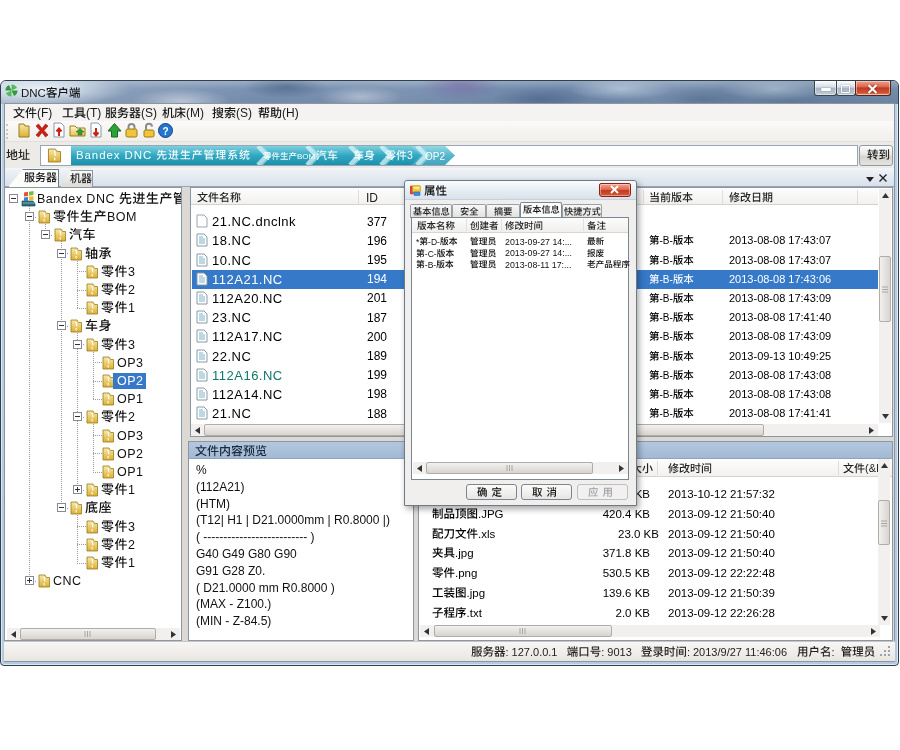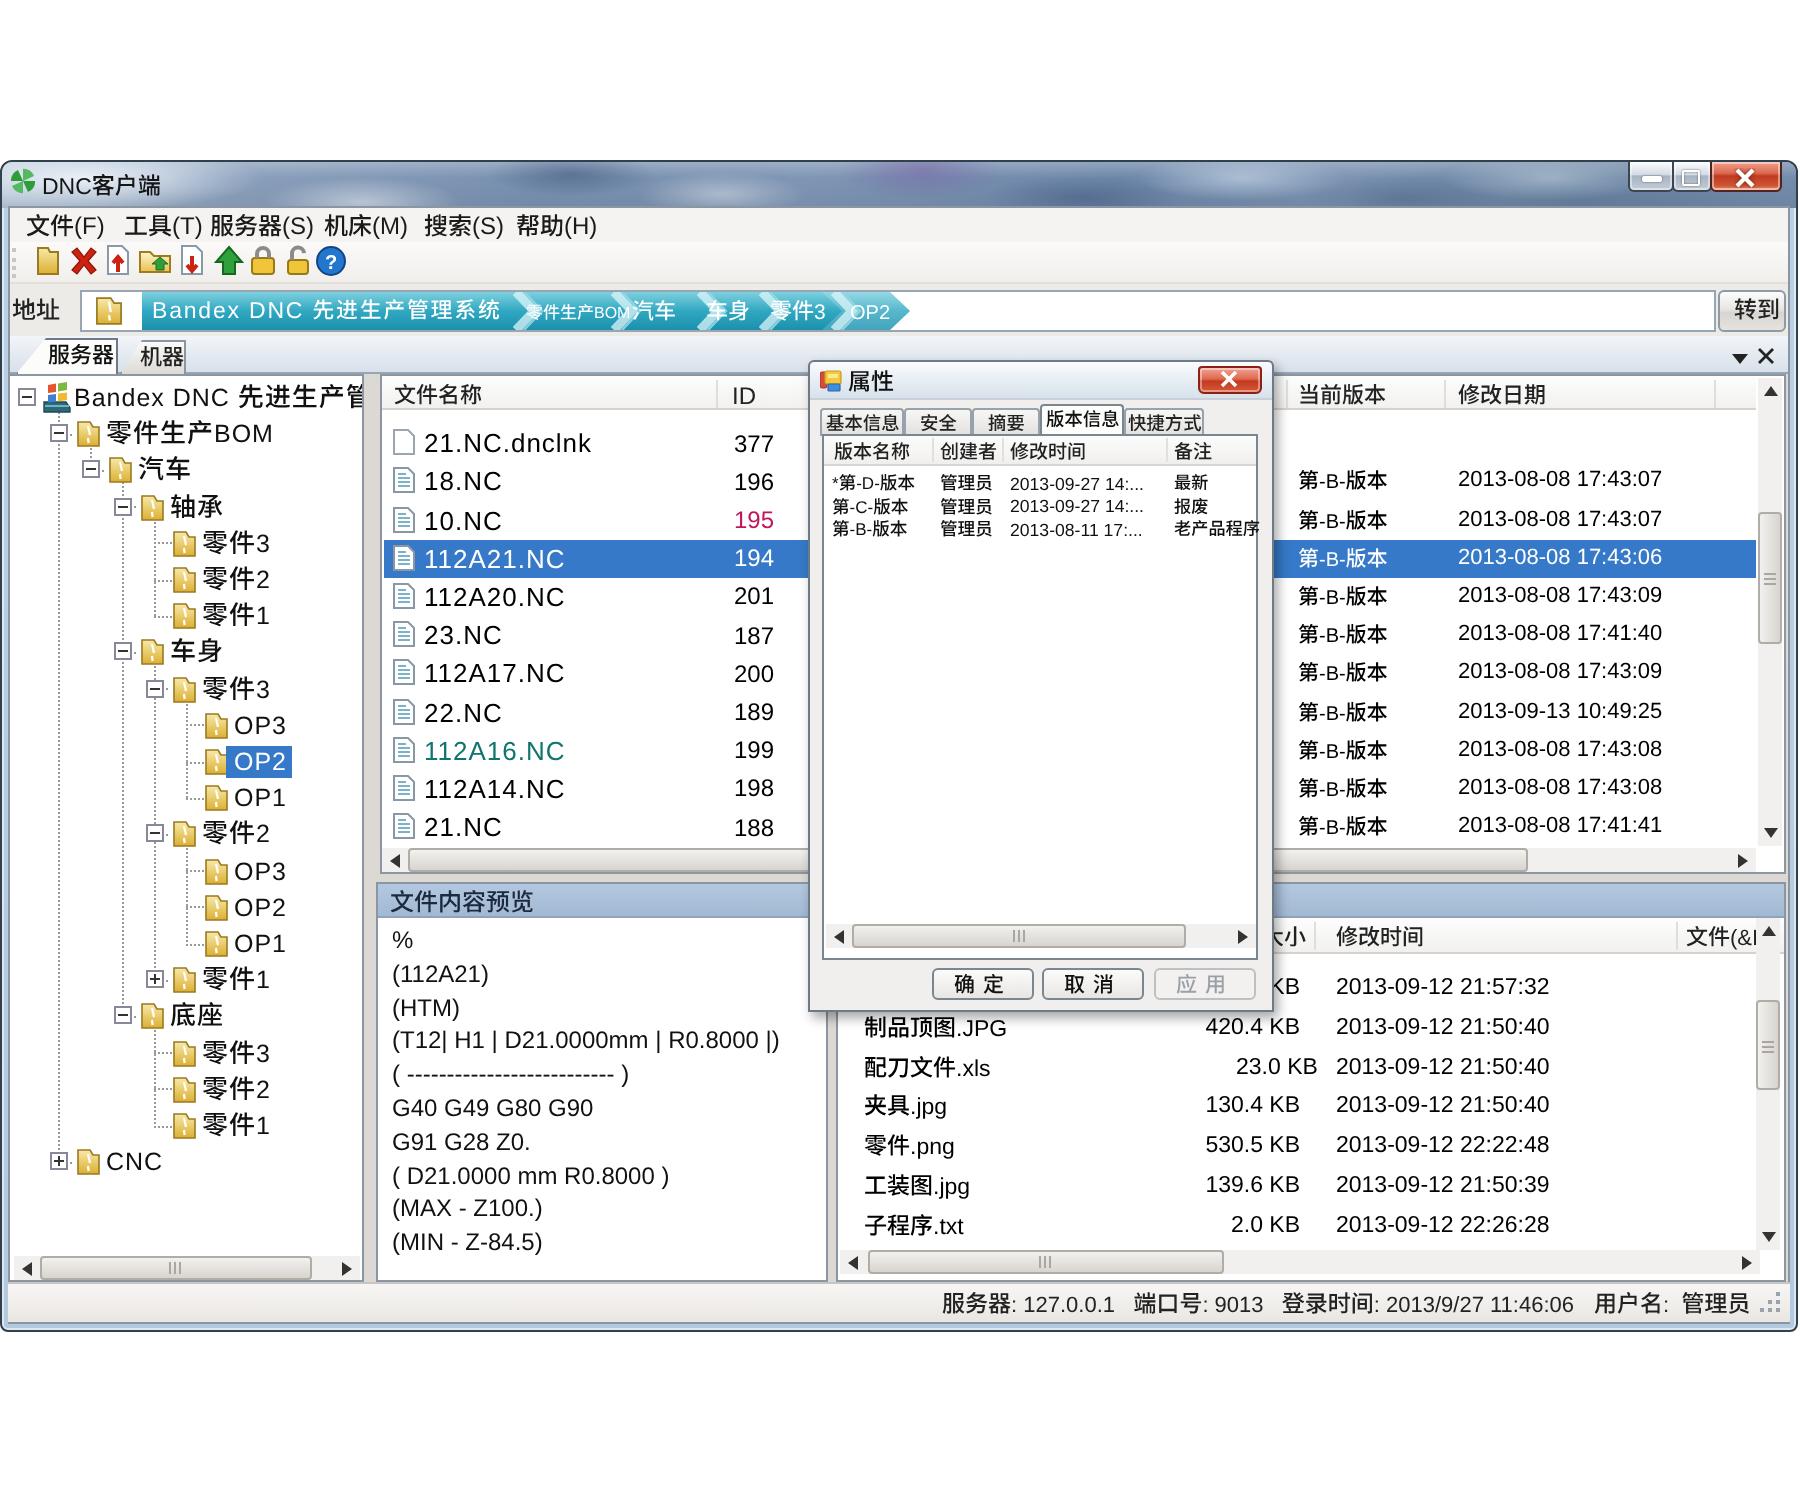--- a/index.html
+++ b/index.html
@@ -597,21 +597,21 @@
       <text x="10.5" y="8.9" style="font:10px 'Liberation Sans'">-B-</text>
       <use href="#c7248" transform="translate(23.8,8.9) scale(0.1050,-0.1050)"></use>
       <use href="#c672C" transform="translate(34.3,8.9) scale(0.1050,-0.1050)"></use>
     </svg></div>
 <div style="position:absolute;left:729.0px;top:235.3px;font:11px 'Liberation Sans';color:#000;white-space:pre;line-height:1">2013-08-08 17:43:07</div>
 <svg style="position:absolute;left:196px;top:252.5px" width="12" height="14" viewBox="0 0 12 14">
     <path d="M1 1 L8 1 L11 4 L11 13 L1 13 Z" fill="#fff" stroke="#8a98a6"></path>
     <path d="M3 4 H7 M3 6 H9 M3 8 H9 M3 10 H9" stroke="#7ab2c8" stroke-width="1"></path>
   </svg>
 <div style="position:absolute;left:212.0px;top:253.5px;font:13px 'Liberation Sans';color:#000;letter-spacing:0.50px;white-space:pre;line-height:1">10.NC</div>
-<div style="position:absolute;left:367.0px;top:254.0px;font:12px 'Liberation Sans';color:#be185d;white-space:pre;line-height:1">195</div>
+<div style="position:absolute;left:367.0px;top:254.0px;font:12px 'Liberation Sans';color:#000000;white-space:pre;line-height:1">195</div>
 <div style="position:absolute;left:649.0px;top:254.5px;line-height:0"><svg width="46" height="14" style="fill:#000;overflow:visible">
       <use href="#c7B2C" transform="translate(0.0,8.9) scale(0.1050,-0.1050)"></use>
       <text x="10.5" y="8.9" style="font:10px 'Liberation Sans'">-B-</text>
       <use href="#c7248" transform="translate(23.8,8.9) scale(0.1050,-0.1050)"></use>
       <use href="#c672C" transform="translate(34.3,8.9) scale(0.1050,-0.1050)"></use>
     </svg></div>
 <div style="position:absolute;left:729.0px;top:254.5px;font:11px 'Liberation Sans';color:#000;white-space:pre;line-height:1">2013-08-08 17:43:07</div>
 <div style="position:absolute;left:191.5px;top:269.9px;width:686.5px;height:19.2px;background:#3679c8;"></div>
 <svg style="position:absolute;left:196px;top:271.7px" width="12" height="14" viewBox="0 0 12 14">
     <path d="M1 1 L8 1 L11 4 L11 13 L1 13 Z" fill="#fff" stroke="#8a98a6"></path>
@@ -783,21 +783,21 @@
 <div style="position:absolute;left:600px;top:461px;width:1px;height:14px;background:#e0deda;"></div>
 <div style="position:absolute;left:657px;top:461px;width:1px;height:14px;background:#e0deda;"></div>
 <div style="position:absolute;left:838px;top:461px;width:1px;height:14px;background:#e0deda;"></div>
 <div style="position:absolute;left:432.0px;top:488.0px;line-height:0"><svg width="55" height="15" style="fill:#000;overflow:visible">
       <use href="#c88C5" transform="translate(0.0,9.8) scale(0.1150,-0.1150)"></use>
       <use href="#c914D" transform="translate(11.5,9.8) scale(0.1150,-0.1150)"></use>
       <use href="#c56FE" transform="translate(23.0,9.8) scale(0.1150,-0.1150)"></use>
       <text x="34.5" y="9.8" style="font:11.5px 'Liberation Sans'">.pdf</text>
     </svg></div>
 <div style="position:absolute;left:602.7px;top:489.0px;font:11.5px 'Liberation Sans';color:#000;white-space:pre;line-height:1">361.9 KB</div>
-<div style="position:absolute;left:668.0px;top:489.0px;font:11.5px 'Liberation Sans';color:#000;white-space:pre;line-height:1">2013-09-12 21:57:32</div>
+<div style="position:absolute;left:668.0px;top:489.0px;font:11.5px 'Liberation Sans';color:#000;white-space:pre;line-height:1">2013-10-12 21:57:32</div>
 <div style="position:absolute;left:432.0px;top:507.8px;line-height:0"><svg width="73" height="15" style="fill:#000;overflow:visible">
       <use href="#c5236" transform="translate(0.0,9.8) scale(0.1150,-0.1150)"></use>
       <use href="#c54C1" transform="translate(11.5,9.8) scale(0.1150,-0.1150)"></use>
       <use href="#c9876" transform="translate(23.0,9.8) scale(0.1150,-0.1150)"></use>
       <use href="#c56FE" transform="translate(34.5,9.8) scale(0.1150,-0.1150)"></use>
       <text x="46.0" y="9.8" style="font:11.5px 'Liberation Sans'">.JPG</text>
     </svg></div>
 <div style="position:absolute;left:602.7px;top:508.8px;font:11.5px 'Liberation Sans';color:#000;white-space:pre;line-height:1">420.4 KB</div>
 <div style="position:absolute;left:668.0px;top:508.8px;font:11.5px 'Liberation Sans';color:#000;white-space:pre;line-height:1">2013-09-12 21:50:40</div>
 <div style="position:absolute;left:432.0px;top:527.6px;line-height:0"><svg width="65" height="15" style="fill:#000;overflow:visible">
@@ -807,21 +807,21 @@
       <use href="#c4EF6" transform="translate(34.5,9.8) scale(0.1150,-0.1150)"></use>
       <text x="46.0" y="9.8" style="font:11.5px 'Liberation Sans'">.xls</text>
     </svg></div>
 <div style="position:absolute;left:618px;top:528.6px;font:11.5px 'Liberation Sans';color:#000;white-space:pre;line-height:1">23.0 KB</div>
 <div style="position:absolute;left:668.0px;top:528.6px;font:11.5px 'Liberation Sans';color:#000;white-space:pre;line-height:1">2013-09-12 21:50:40</div>
 <div style="position:absolute;left:432.0px;top:547.4px;line-height:0"><svg width="43" height="15" style="fill:#000;overflow:visible">
       <use href="#c5939" transform="translate(0.0,9.8) scale(0.1150,-0.1150)"></use>
       <use href="#c5177" transform="translate(11.5,9.8) scale(0.1150,-0.1150)"></use>
       <text x="23.0" y="9.8" style="font:11.5px 'Liberation Sans'">.jpg</text>
     </svg></div>
-<div style="position:absolute;left:602.7px;top:548.4px;font:11.5px 'Liberation Sans';color:#000;white-space:pre;line-height:1">130.4 KB</div>
+<div style="position:absolute;left:602.7px;top:548.4px;font:11.5px 'Liberation Sans';color:#000;white-space:pre;line-height:1">371.8 KB</div>
 <div style="position:absolute;left:668.0px;top:548.4px;font:11.5px 'Liberation Sans';color:#000;white-space:pre;line-height:1">2013-09-12 21:50:40</div>
 <div style="position:absolute;left:432.0px;top:567.2px;line-height:0"><svg width="47" height="15" style="fill:#000;overflow:visible">
       <use href="#c96F6" transform="translate(0.0,9.8) scale(0.1150,-0.1150)"></use>
       <use href="#c4EF6" transform="translate(11.5,9.8) scale(0.1150,-0.1150)"></use>
       <text x="23.0" y="9.8" style="font:11.5px 'Liberation Sans'">.png</text>
     </svg></div>
 <div style="position:absolute;left:602.7px;top:568.2px;font:11.5px 'Liberation Sans';color:#000;white-space:pre;line-height:1">530.5 KB</div>
 <div style="position:absolute;left:668.0px;top:568.2px;font:11.5px 'Liberation Sans';color:#000;white-space:pre;line-height:1">2013-09-12 22:22:48</div>
 <div style="position:absolute;left:432.0px;top:587.0px;line-height:0"><svg width="55" height="15" style="fill:#000;overflow:visible">
       <use href="#c5DE5" transform="translate(0.0,9.8) scale(0.1150,-0.1150)"></use>

